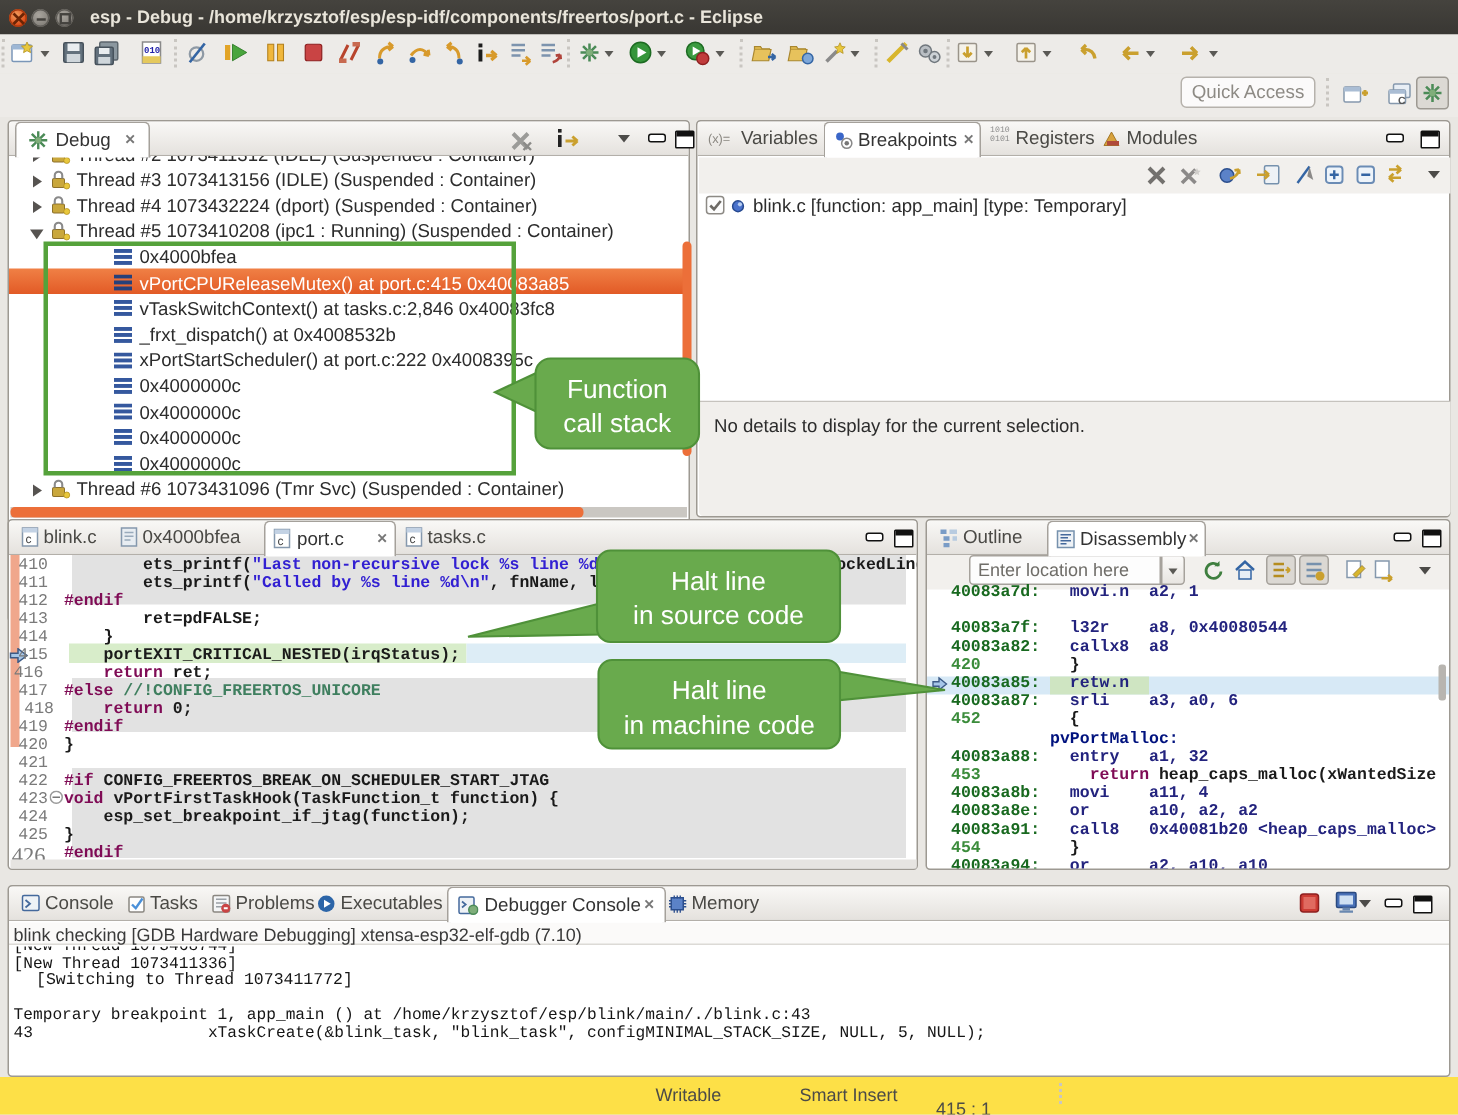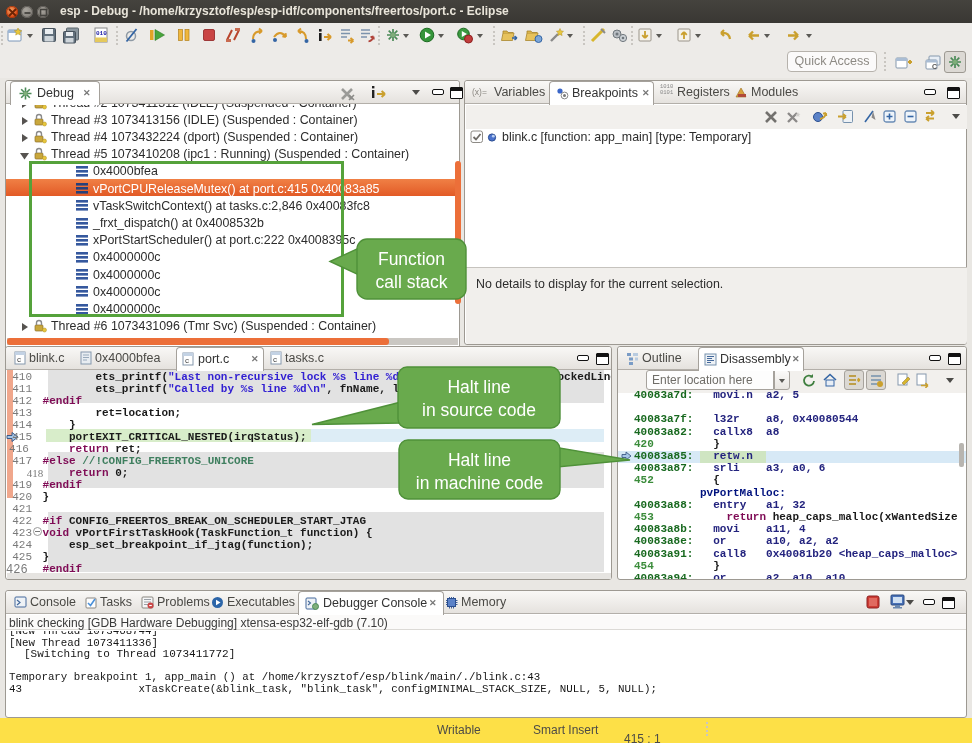--- a/index.html
+++ b/index.html
@@ -495,45 +495,45 @@
   <svg class="a" style="left:0px;top:61.5px" width="13" height="10">
         <path d="M1 3.5 h5 v-3 l6 4.5 -6 4.5 v-3 h-5 z" fill="#a6c6e8" stroke="#3c5a86" stroke-width="1"></path>
       </svg>
 <div class="a" style="left:0;top:0.5px;width:26px;text-align:right;font-family:'Liberation Mono',monospace;font-size:11px;color:#7a7a7a">410</div>
 <div class="a mono" style="left:36.6px;top:0.5px;font-weight:bold;color:#1a1a1a">        ets_printf(<i class="s">"Last non-recursive lock %s line %d\n"</i>, lastLockedFn, lastLockedLine);</div>
 <div class="a" style="left:0;top:12.5px;width:26px;text-align:right;font-family:'Liberation Mono',monospace;font-size:11px;color:#7a7a7a">411</div>
 <div class="a mono" style="left:36.6px;top:12.5px;font-weight:bold;color:#1a1a1a">        ets_printf(<i class="s">"Called by %s line %d\n"</i>, fnName, line);</div>
 <div class="a" style="left:0;top:24.5px;width:26px;text-align:right;font-family:'Liberation Mono',monospace;font-size:11px;color:#7a7a7a">412</div>
 <div class="a mono" style="left:36.6px;top:24.5px;font-weight:bold;color:#1a1a1a"><i class="k">#endif</i></div>
 <div class="a" style="left:0;top:36.5px;width:26px;text-align:right;font-family:'Liberation Mono',monospace;font-size:11px;color:#7a7a7a">413</div>
-<div class="a mono" style="left:36.6px;top:36.5px;font-weight:bold;color:#1a1a1a">        ret=location;</div>
+<div class="a mono" style="left:36.6px;top:36.5px;font-weight:bold;color:#1a1a1a">        ret=pdFALSE;</div>
 <div class="a" style="left:0;top:48.5px;width:26px;text-align:right;font-family:'Liberation Mono',monospace;font-size:11px;color:#7a7a7a">414</div>
 <div class="a mono" style="left:36.6px;top:48.5px;font-weight:bold;color:#1a1a1a">    }</div>
 <div class="a" style="left:0;top:60.5px;width:26px;text-align:right;font-family:'Liberation Mono',monospace;font-size:11px;color:#7a7a7a">415</div>
 <div class="a mono" style="left:36.6px;top:60.5px;font-weight:bold;color:#1a1a1a">    portEXIT_CRITICAL_NESTED(irqStatus);</div>
 <div class="a" style="left:0;top:72.5px;width:26px;text-align:center;font-family:'Liberation Mono',monospace;font-size:11px;color:#7a7a7a">416</div>
 <div class="a mono" style="left:36.6px;top:72.5px;font-weight:bold;color:#1a1a1a">    <i class="k">return</i> ret;</div>
 <div class="a" style="left:0;top:84.5px;width:26px;text-align:right;font-family:'Liberation Mono',monospace;font-size:11px;color:#7a7a7a">417</div>
 <div class="a mono" style="left:36.6px;top:84.5px;font-weight:bold;color:#1a1a1a"><i class="k">#else</i> <i class="c">//!CONFIG_FREERTOS_UNICORE</i></div>
-<div class="a" style="left:16px;top:96.5px;width:26px;text-align:center;font-family:Liberation Serif, serif;font-size:11px;color:#7a7a7a">418</div>
+<div class="a" style="left:4px;top:96.5px;width:26px;text-align:right;font-family:Liberation Mono, monospace;font-size:11px;color:#7a7a7a">418</div>
 <div class="a mono" style="left:36.6px;top:96.5px;font-weight:bold;color:#1a1a1a">    <i class="k">return</i> 0;</div>
 <div class="a" style="left:0;top:108.5px;width:26px;text-align:right;font-family:'Liberation Mono',monospace;font-size:11px;color:#7a7a7a">419</div>
 <div class="a mono" style="left:36.6px;top:108.5px;font-weight:bold;color:#1a1a1a"><i class="k">#endif</i></div>
 <div class="a" style="left:0;top:120.5px;width:26px;text-align:right;font-family:'Liberation Mono',monospace;font-size:11px;color:#7a7a7a">420</div>
 <div class="a mono" style="left:36.6px;top:120.5px;font-weight:bold;color:#1a1a1a">}</div>
 <div class="a" style="left:0;top:132.5px;width:26px;text-align:right;font-family:'Liberation Mono',monospace;font-size:11px;color:#7a7a7a">421</div>
 <div class="a" style="left:0;top:144.5px;width:26px;text-align:right;font-family:'Liberation Mono',monospace;font-size:11px;color:#7a7a7a">422</div>
 <div class="a mono" style="left:36.6px;top:144.5px;font-weight:bold;color:#1a1a1a"><i class="k">#if</i> CONFIG_FREERTOS_BREAK_ON_SCHEDULER_START_JTAG</div>
 <div class="a" style="left:0;top:156.5px;width:26px;text-align:right;font-family:'Liberation Mono',monospace;font-size:11px;color:#7a7a7a">423</div>
 <div class="a mono" style="left:36.6px;top:156.5px;font-weight:bold;color:#1a1a1a"><i class="k">void</i> vPortFirstTaskHook(TaskFunction_t function) {</div>
 <div class="a" style="left:0;top:168.5px;width:26px;text-align:right;font-family:'Liberation Mono',monospace;font-size:11px;color:#7a7a7a">424</div>
 <div class="a mono" style="left:36.6px;top:168.5px;font-weight:bold;color:#1a1a1a">    esp_set_breakpoint_if_jtag(function);</div>
 <div class="a" style="left:0;top:180.5px;width:26px;text-align:right;font-family:'Liberation Mono',monospace;font-size:11px;color:#7a7a7a">425</div>
 <div class="a mono" style="left:36.6px;top:180.5px;font-weight:bold;color:#1a1a1a">}</div>
-<div class="a" style="left:0;top:192.5px;width:26px;text-align:left;font-family:Liberation Mono, monospace;font-size:12px;color:#7a7a7a">426</div>
+<div class="a" style="left:0;top:192.5px;width:26px;text-align:center;font-family:Liberation Serif, serif;font-size:15px;color:#7a7a7a">426</div>
 <div class="a mono" style="left:36.6px;top:192.5px;font-weight:bold;color:#1a1a1a"><i class="k">#endif</i></div>
 <svg class="a" style="left:27px;top:157px" width="10" height="10">
         <circle cx="4.5" cy="4.5" r="4" fill="#fff" stroke="#9a9a9a"></circle>
         <path d="M2 4.5 h5" stroke="#777"></path>
       </svg>
  </div>
  <div class="a" style="left:1px;top:226px;width:604px;height:6px;background:#e6e4e1"></div>
 </div>
 
 <div class="panel" style="left:617px;top:346px;width:350px;height:234px">
@@ -590,21 +590,21 @@
         <path d="M6 13.5 h7 M13 13.5 l-2.6 -2.3 M13 13.5 l-2.6 2.3" stroke="#caa02e" stroke-width="1.6" fill="none"></path>
       </svg>
   <div class="vmenu" style="left:328px;top:8px"></div>
  </div>
  <div class="a" style="left:0;top:42px;width:348px;height:190px;overflow:hidden;font-size:11px" id="disbody">
   <div class="a" style="left:0;top:61.5px;width:348px;height:12.5px;background:#d7e9f6"></div>
   <div class="a" style="left:82px;top:61.5px;width:66px;height:12.5px;background:#cfe5c2"></div>
   <svg class="a" style="left:3px;top:62px" width="12" height="10">
         <path d="M1 3.5 h4 v-2.5 l5 4 -5 4 v-2.5 h-4z" fill="#a6c6e8" stroke="#3c5a86" stroke-width=".9"></path>
       </svg>
-<div class="a mono" style="left:16px;top:0.0px;font-weight:bold;color:#1a1a1a"><i class="adr">40083a7d:</i>   <i class="opr">movi.n  a2, 5</i></div>
+<div class="a mono" style="left:16px;top:0.0px;font-weight:bold;color:#1a1a1a"><i class="adr">40083a7d:</i>   <i class="opr">movi.n  a2, 1</i></div>
 <div class="a mono" style="left:16px;top:24.4px;font-weight:bold;color:#1a1a1a"><i class="adr">40083a7f:</i>   <i class="opr">l32r    a8, 0x40080544</i></div>
 <div class="a mono" style="left:16px;top:36.6px;font-weight:bold;color:#1a1a1a"><i class="adr">40083a82:</i>   <i class="opr">callx8  a8</i></div>
 <div class="a mono" style="left:16px;top:48.8px;font-weight:bold;color:#1a1a1a"><i class="lnum">420</i>         }</div>
 <div class="a mono" style="left:16px;top:61.0px;font-weight:bold;color:#1a1a1a"><i class="adr">40083a85:</i>   <i class="opr">retw.n</i></div>
 <div class="a mono" style="left:16px;top:73.2px;font-weight:bold;color:#1a1a1a"><i class="adr">40083a87:</i>   <i class="opr">srli    a3, a0, 6</i></div>
 <div class="a mono" style="left:16px;top:85.4px;font-weight:bold;color:#1a1a1a"><i class="lnum">452</i>         {</div>
 <div class="a mono" style="left:16px;top:97.6px;font-weight:bold;color:#1a1a1a">          <i style="color:#00127e">pvPortMalloc:</i></div>
 <div class="a mono" style="left:16px;top:109.8px;font-weight:bold;color:#1a1a1a"><i class="adr">40083a88:</i>   <i class="opr">entry   a1, 32</i></div>
 <div class="a mono" style="left:16px;top:122.0px;font-weight:bold;color:#1a1a1a"><i class="lnum">453</i>           <i class="k">return</i> heap_caps_malloc(xWantedSize</div>
 <div class="a mono" style="left:16px;top:134.2px;font-weight:bold;color:#1a1a1a"><i class="adr">40083a8b:</i>   <i class="opr">movi    a11, 4</i></div>

